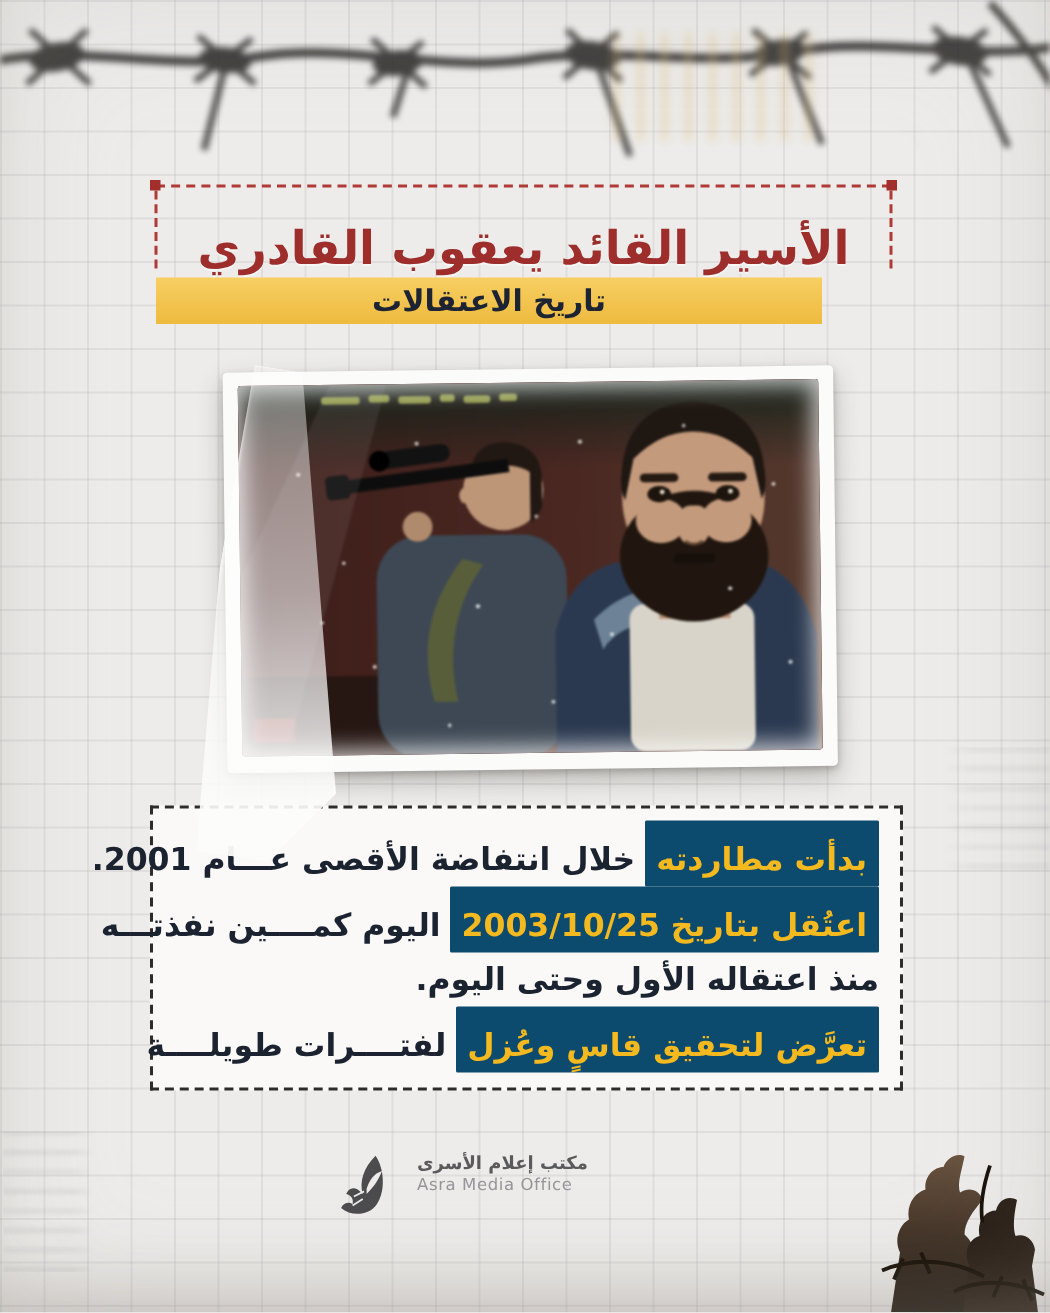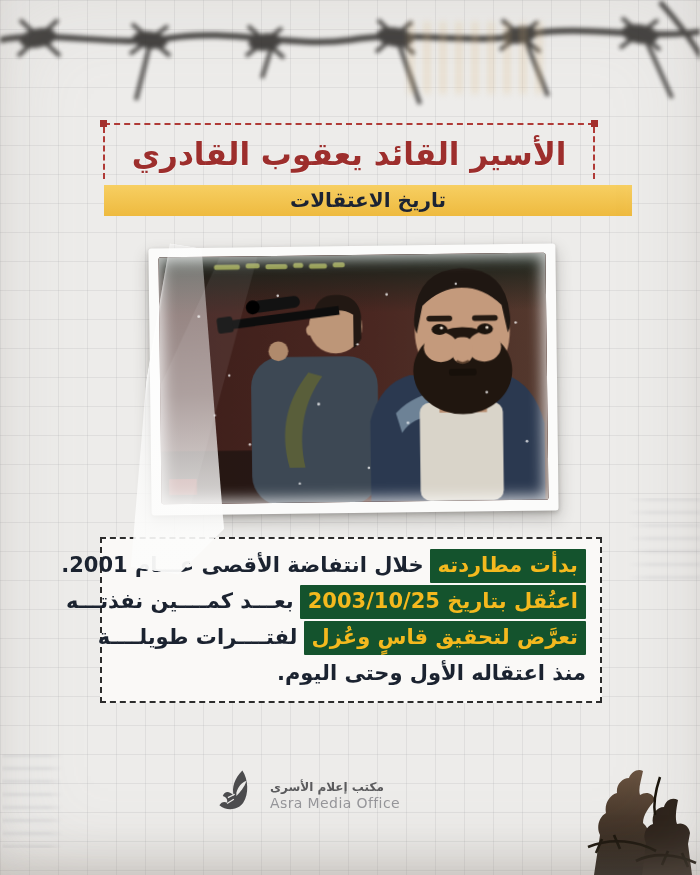--- a/index.html
+++ b/index.html
@@ -27,26 +27,26 @@
     filter:blur(3px);
   }
   
   .title-frame{position:absolute; left:104px; top:123px; width:490px; height:60px; z-index:3;
     border-top:2px dashed #b03a36;}
   .title-frame .corner{position:absolute; width:7px; height:7px; background:#a32f2c; top:-5px;}
   .corner.tl{left:-4px;} .corner.tr{right:-4px;}
   .frame-side{position:absolute; top:2px; height:52px; border-left:2px dashed #b03a36;}
   .frame-side.left{left:-1px;} .frame-side.right{right:-1px;}
   .main-title{
-    margin:4px; padding-top:7px; text-align:center; direction:rtl;
+    margin:16px; padding-top:7px; text-align:center; direction:rtl;
     font-size:31px; font-weight:bold; color:#9d2e2c; letter-spacing:0;
     text-shadow:0 1px 0 rgba(255,255,255,.5);
   }
   .banner{
-    position:absolute; left:104px; top:185px; width:528px; height:31px; z-index:3;
+    position:absolute; left:104px; top:185px; width:444px; height:31px; z-index:3;
     background:linear-gradient(#f7cf62,#eeba3f);
     text-align:center; direction:rtl;
     font-size:20px; font-weight:bold; color:#1c2333; line-height:31px;
   }
   
   .photo-wrap{
     position:absolute; left:150px; top:246px; width:387px; height:247px; z-index:4;
     background:#fbfbfa; padding:9px 10px 11px 10px;
     transform:rotate(-.7deg); border-radius:3px;
     box-shadow:0 7px 16px rgba(60,55,50,.30), 0 2px 4px rgba(60,55,50,.25);
@@ -67,31 +67,31 @@
   .text-box{
     position:absolute; left:100px; top:537px; width:470px; z-index:5;
     background:#faf9f7; border:2px dashed #2c2c2c;
     padding:8px 14px 10px 14px; direction:rtl;
   }
   .t-line{
     font-size:21px; font-weight:bold; color:#1b2330; line-height:36px;
     white-space:nowrap; text-align:right;
   }
   .hl{
-    background:#14532d; color:#f4b91e; padding:2px 8px 3px 8px; margin-left:6px;
+    background:#0c4a6e; color:#f4b91e; padding:12px 8px 3px 8px; margin-left:6px;
     display:inline-block; line-height:29px; border-radius:1px;text-align:center;
   }
   
   .logo{
     position:absolute; left:0; top:768px; width:616px; z-index:3;
-    display:flex; justify-content:center; align-items:flex-end; gap:20px;
+    display:flex; justify-content:center; align-items:flex-start; gap:20px;
   }
   .logo-text{display:flex; flex-direction:column; align-items:flex-start; line-height:1.25;}
   .logo-ar{font-size:12px; font-weight:bold; color:#5a5a5c; direction:rtl;}
-  .logo-en{font-size:14px; color:#96969a; letter-spacing:.4px;}
+  .logo-en{font-size:11px; color:#96969a; letter-spacing:.4px;}
   
   .wm{
     position:absolute; z-index:1; filter:blur(1.5px);
     background:repeating-linear-gradient(to bottom, rgba(140,142,150,.55) 0 3px, rgba(0,0,0,0) 3px 13px);
   }
   .wm-left{left:2px; top:754px; width:62px; height:94px; opacity:.30;
     -webkit-mask-image:linear-gradient(90deg,#000 75%,transparent); mask-image:linear-gradient(90deg,#000 75%,transparent);}
   .wm-right{right:0; top:498px; width:72px; height:90px; opacity:.24;
     -webkit-mask-image:linear-gradient(270deg,#000 70%,transparent); mask-image:linear-gradient(270deg,#000 70%,transparent);}
   
@@ -235,27 +235,27 @@
     </div>
   </div>
 
   <div class="tape"></div>
 
   <div class="text-box">
     <div class="t-line">
       <span class="hl">بدأت مطاردته</span><span>خلال انتفاضة الأقصى عـــام 2001.</span>
     </div>
     <div class="t-line">
-      <span class="hl">اعتُقل بتاريخ 2003/10/25</span><span>بعـــد كمــــين نفذتـــه</span>
+      <span class="hl">اعتُقل بتاريخ 2003/10/25</span><span>اليوم كمــــين نفذتـــه</span>
+    </div>
+    <div class="t-line">
+      <span>منذ اعتقاله الأول وحتى اليوم.</span>
     </div>
     <div class="t-line">
       <span class="hl">تعرَّض لتحقيق قاسٍ وعُزل</span><span>لفتــــرات طويلــــة</span>
-    </div>
-    <div class="t-line">
-      <span>منذ اعتقاله الأول وحتى اليوم.</span>
     </div>
   </div>
 
   <div class="logo">
     <svg width="34" height="44" viewBox="0 0 40 50" aria-hidden="true">
       <path d="M31,2 C22,11 18,22 21,32 C15,25 10,27 8,32 C12,33 14,36 13,40 C10,38 6,39 4,43 C12,50 26,49 32,40 C39,30 38,12 31,2 Z" fill="#4c4c4e"></path>
       <path d="M24,28 C26,21 30,16 36,14 C33,22 29,27 24,32 Z" fill="#edecea"></path>
       <path d="M14,34 L22,30 M13,41 L21,36" stroke="#edecea" stroke-width="1.4"></path>
     </svg>
     <div class="logo-text">

